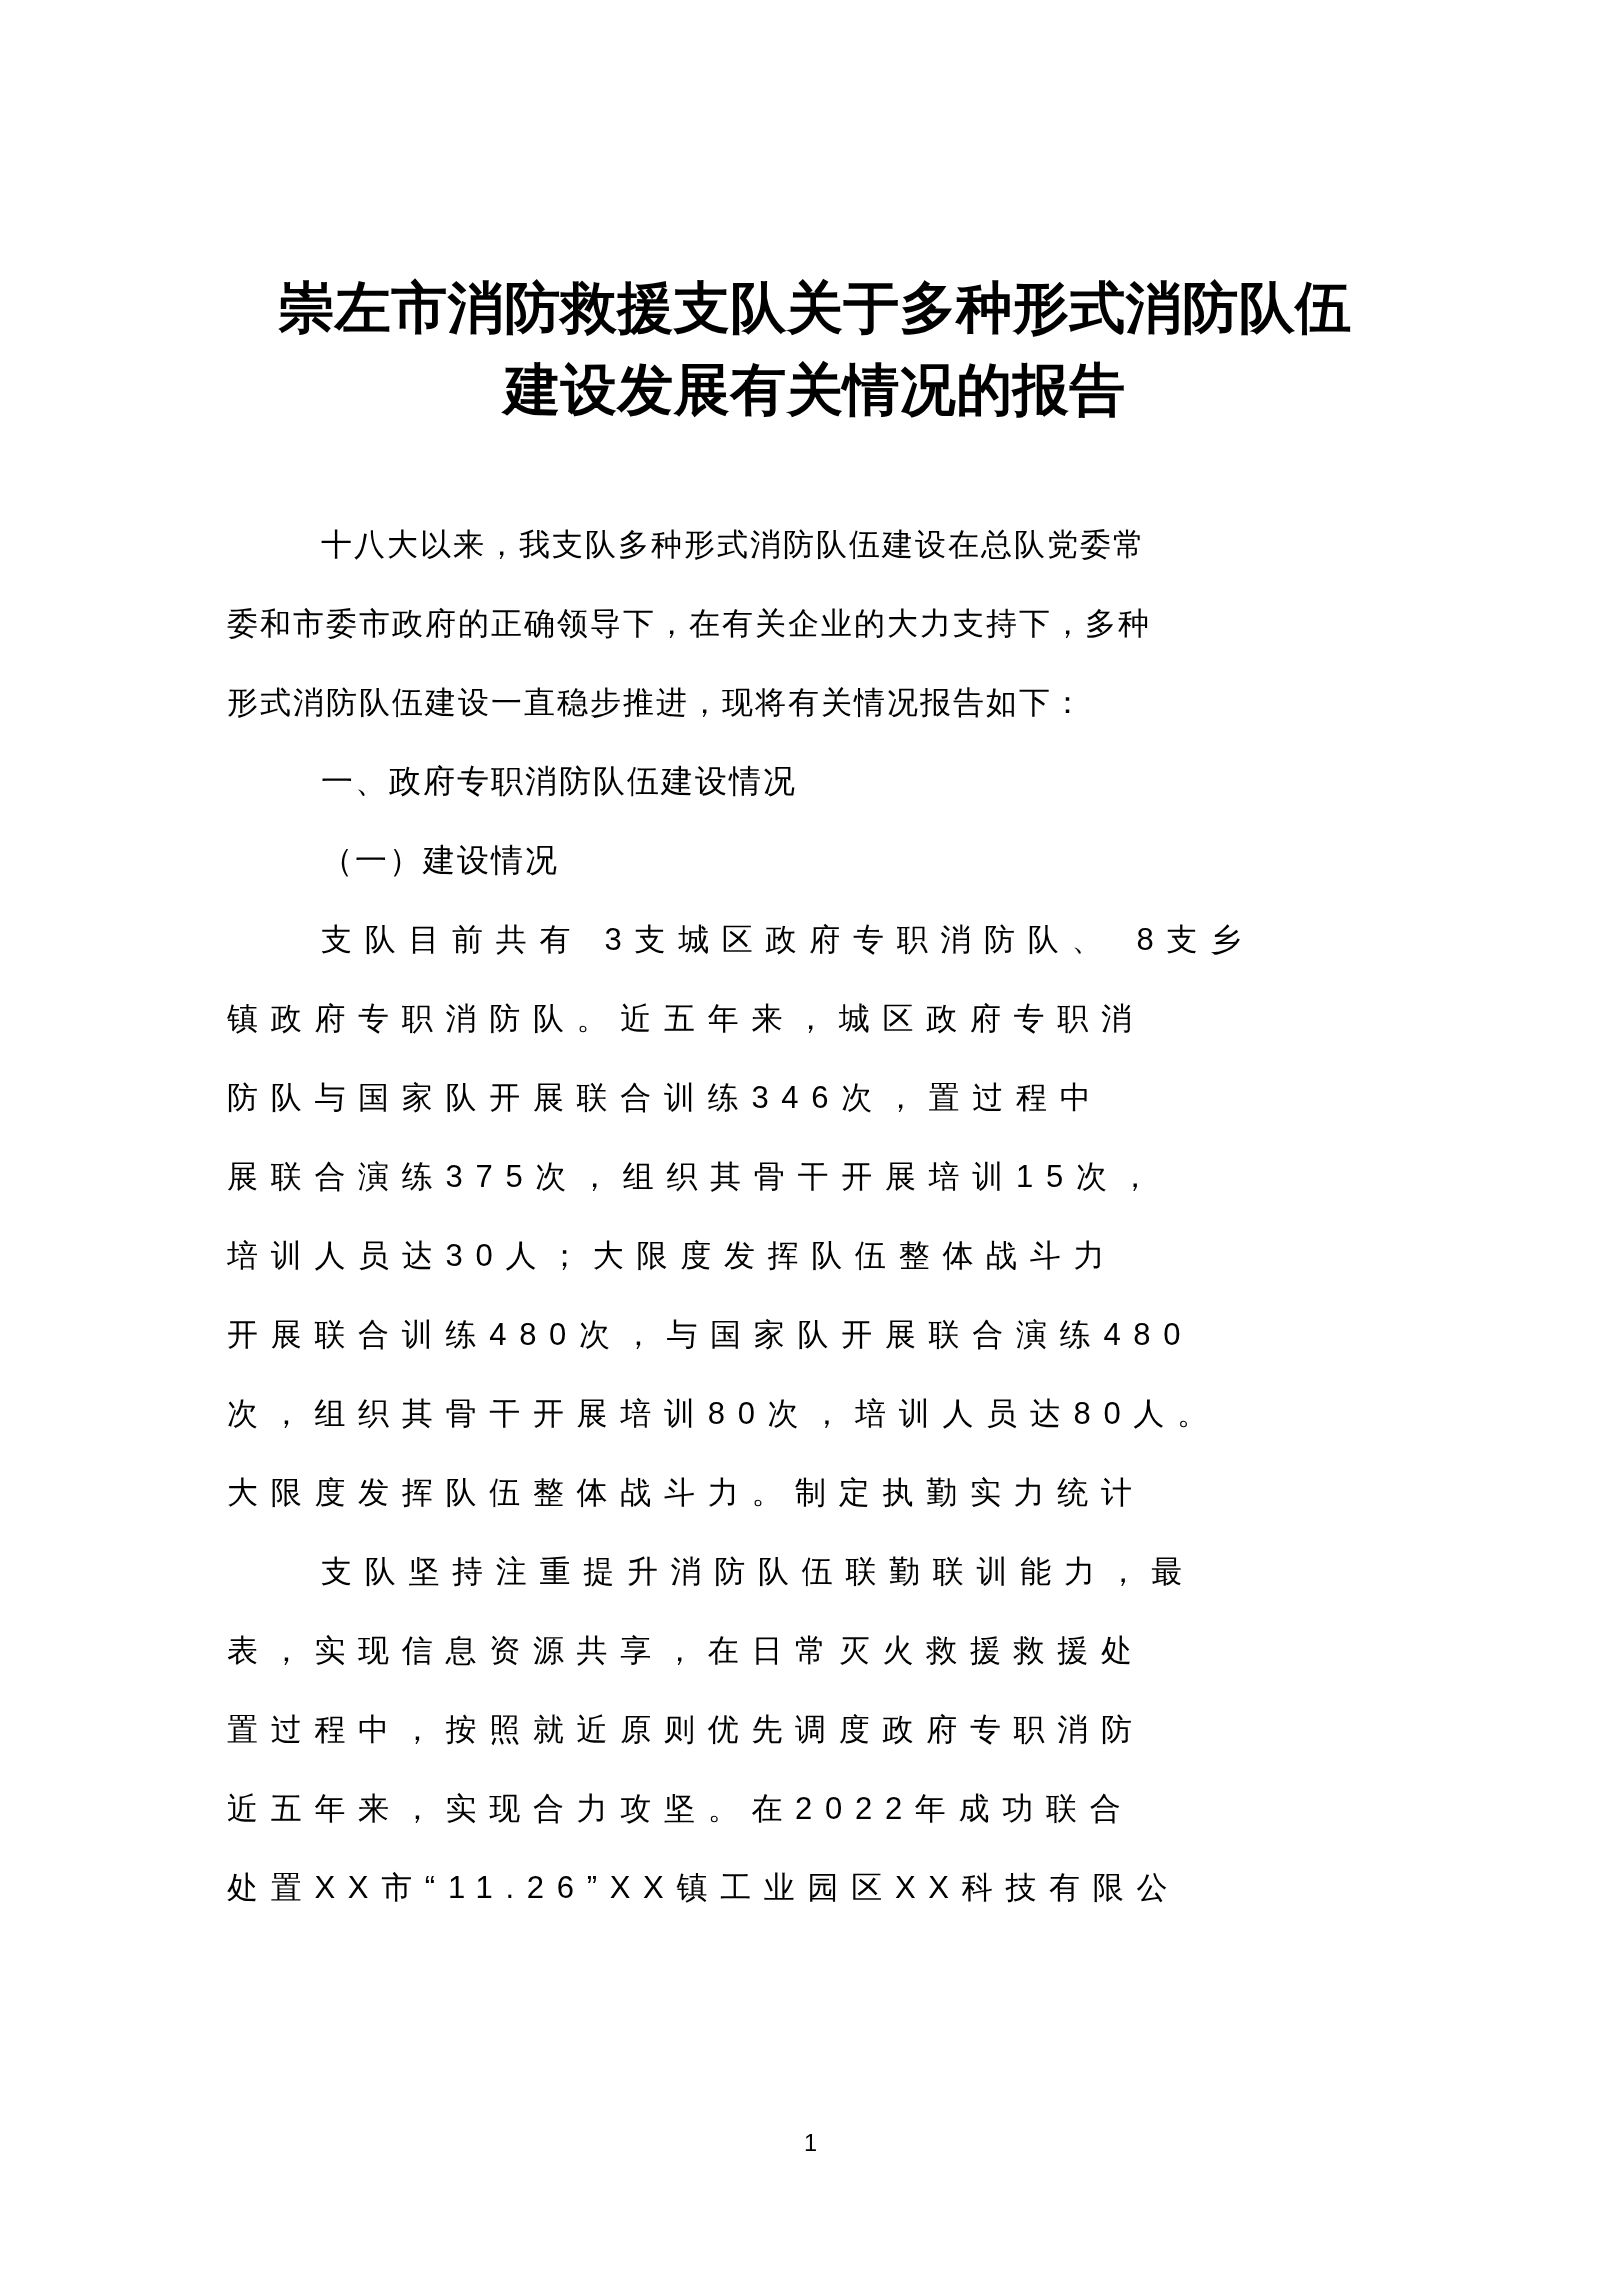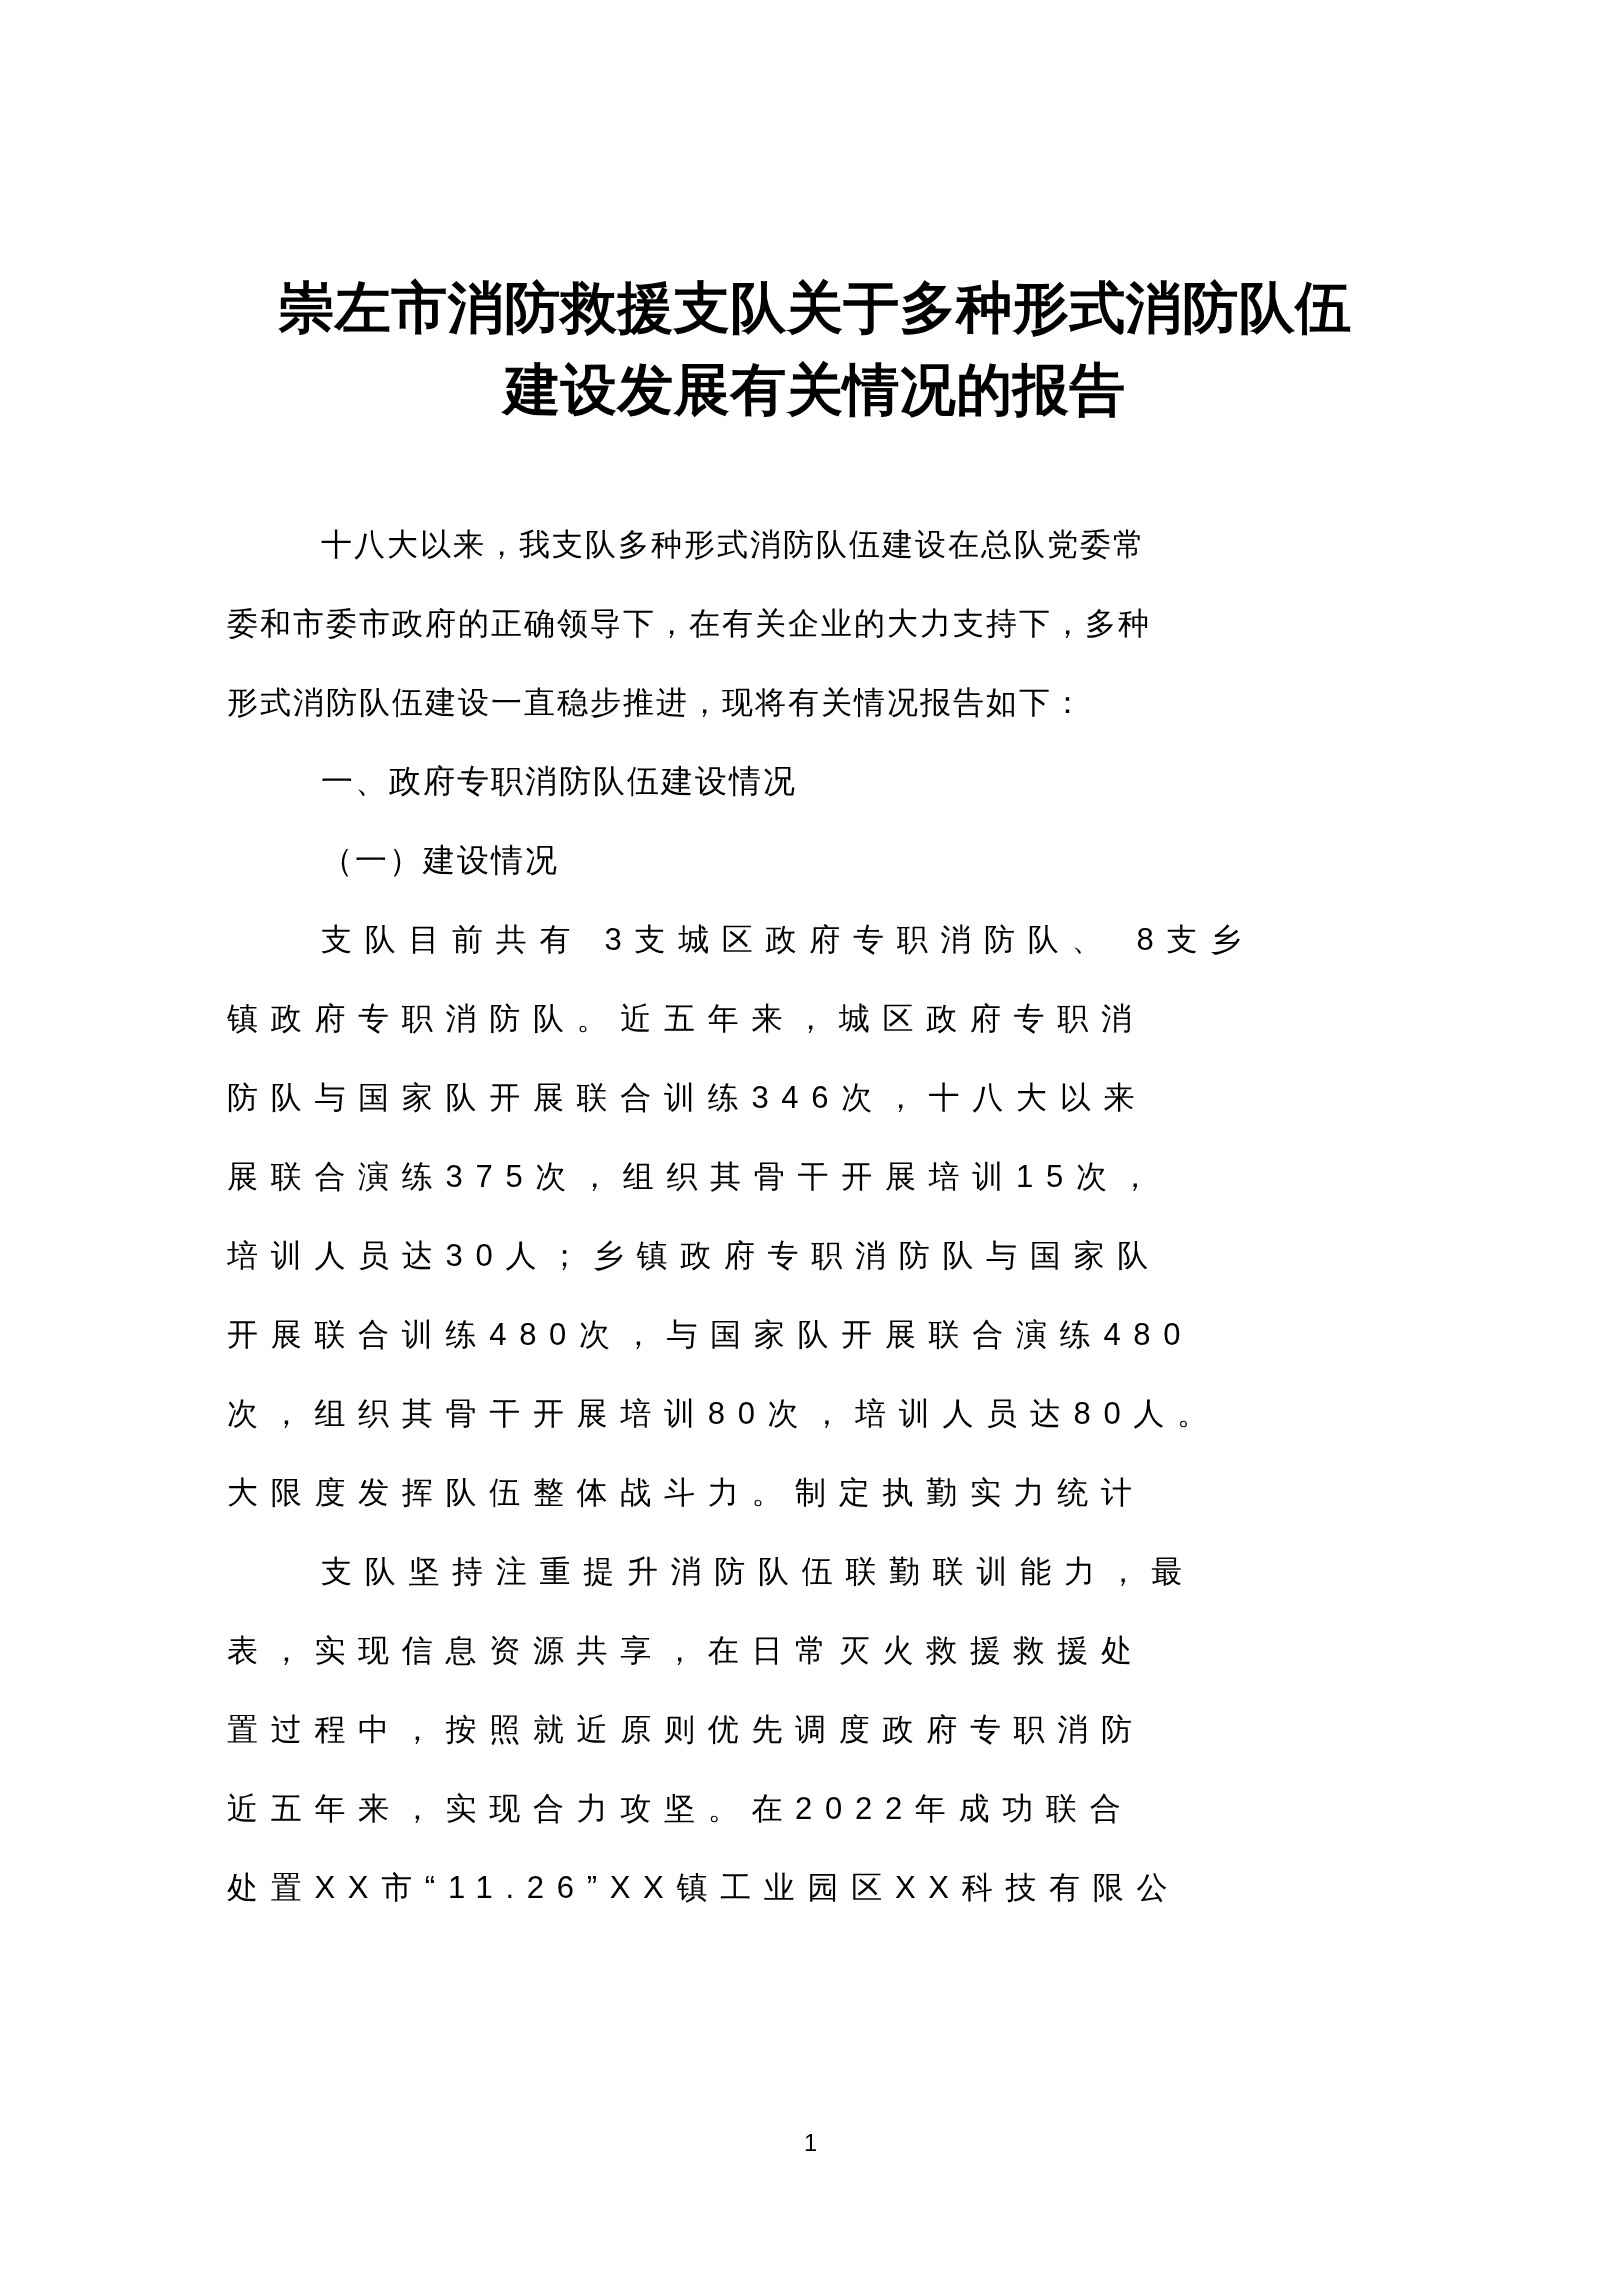--- a/index.html
+++ b/index.html
@@ -100,23 +100,23 @@
         <span class="line track-sm">形式消防队伍建设一直稳步推进，现将有关情况报告如下：</span>
       </div>
 
       <span class="heading-line track-sm">一、政府专职消防队伍建设情况</span>
 
       <span class="heading-line track-sm">（一）建设情况</span>
 
       <div>
         <span class="line ind track-lg">支队目前共有 3支城区政府专职消防队、 8支乡</span>
         <span class="line track-lg">镇政府专职消防队。近五年来，城区政府专职消</span>
-        <span class="line track-lg">防队与国家队开展联合训练346次，十八大以来</span>
+        <span class="line track-lg">防队与国家队开展联合训练346次，置过程中</span>
         <span class="line track-lg">展联合演练375次，组织其骨干开展培训15次，</span>
-        <span class="line track-lg">培训人员达30人；乡镇政府专职消防队与国家队</span>
+        <span class="line track-lg">培训人员达30人；大限度发挥队伍整体战斗力</span>
         <span class="line track-lg">开展联合训练480次，与国家队开展联合演练480</span>
         <span class="line track-lg">次，组织其骨干开展培训80次，培训人员达80人。</span>
       </div>
 
       <div>
         <span class="line track-lg">大限度发挥队伍整体战斗力。制定执勤实力统计</span>
         <span class="line ind track-lg">支队坚持注重提升消防队伍联勤联训能力，最</span>
         <span class="line track-lg">表，实现信息资源共享，在日常灭火救援救援处</span>
         <span class="line track-lg">置过程中，按照就近原则优先调度政府专职消防</span>
         <span class="line track-lg">近五年来，实现合力攻坚。在2022年成功联合</span>

